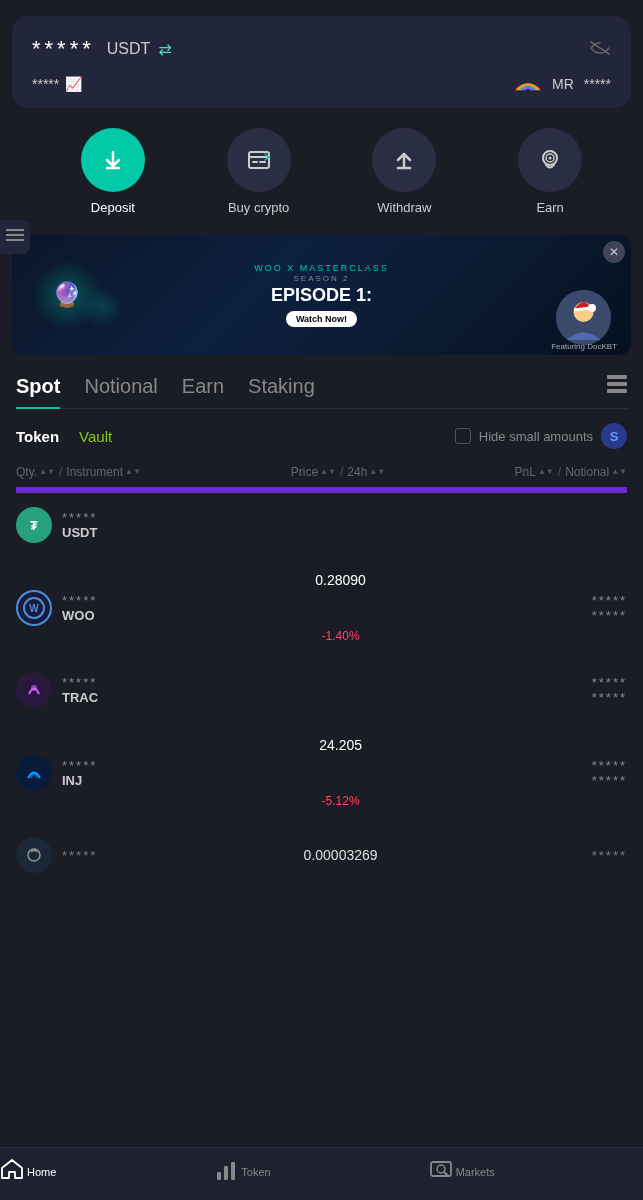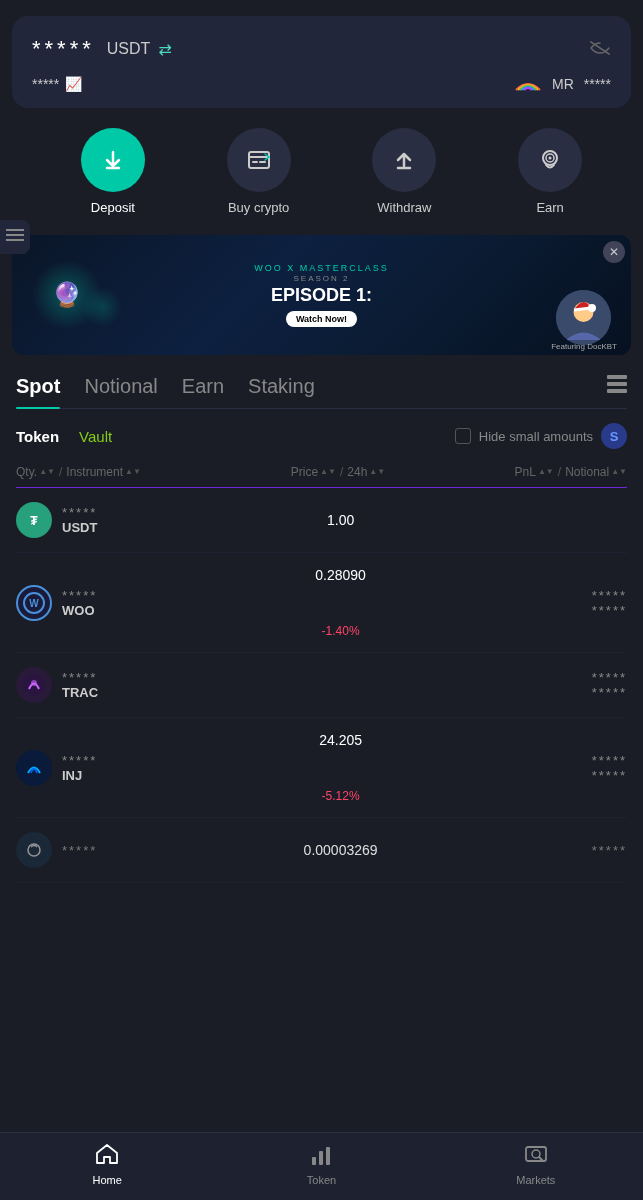--- a/index.html
+++ b/index.html
@@ -305,21 +305,21 @@
       color: #6699ff;
       cursor: pointer;
       font-weight: 700;
     }
 
     
     .table-header {
       display: flex;
       align-items: center;
       padding: 6px 0 8px;
-      border-bottom: 1px solid #6d28d9;
+      border-bottom: 6px solid #6d28d9;
       font-size: 12px;
       color: #666;
       gap: 42px;
     }
     .col-qty {
       flex: 1.8;
       display: flex;
       align-items: center;
       gap: 2px;
     }
@@ -426,21 +426,20 @@
       background: #1e2230;
       display: flex;
       justify-content: space-around;
       align-items: center;
       padding: 10px 0 14px;
       border-top: 1px solid #2a2e42;
       z-index: 100;
     }
     .nav-item {
       display: flex;
-      flex-direction: column;
       align-items: center;
       gap: 3px;
       cursor: pointer;
       flex: 1;
     }
     .nav-icon {
       font-size: 22px;
       color: #888;
     }
     .nav-icon.active {
@@ -644,23 +643,20 @@
           <svg width="22" height="22" viewBox="0 0 22 22">
             <circle cx="11" cy="11" r="11" fill="#26a17b"></circle>
             <text x="11" y="16" text-anchor="middle" font-size="12" font-weight="bold" fill="white">₮</text>
           </svg>
         </div>
         <div class="token-name-block">
           <span class="token-qty-stars">*****</span>
           <span class="token-symbol">USDT</span>
         </div>
       </div>
-      <div class="token-center">
-        <span class="token-price">1.00</span>
-      </div>
       <div class="token-right">
         <span class="token-pnl-stars"></span>
       </div>
     </div>
 
     <div class="token-row">
       <div class="token-left">
         <div class="token-icon woo">
           <svg width="22" height="22" viewBox="0 0 22 22">
             <circle cx="11" cy="11" r="10" fill="#1a1a3a" stroke="#4a90d9" stroke-width="2"></circle>

